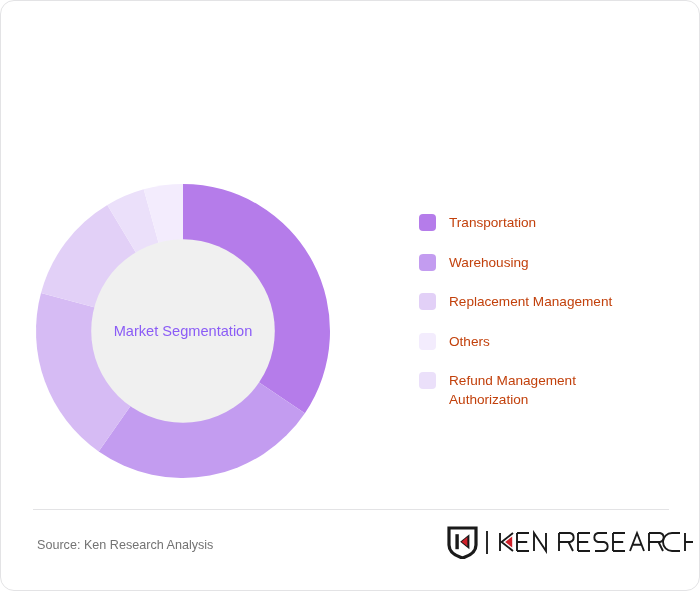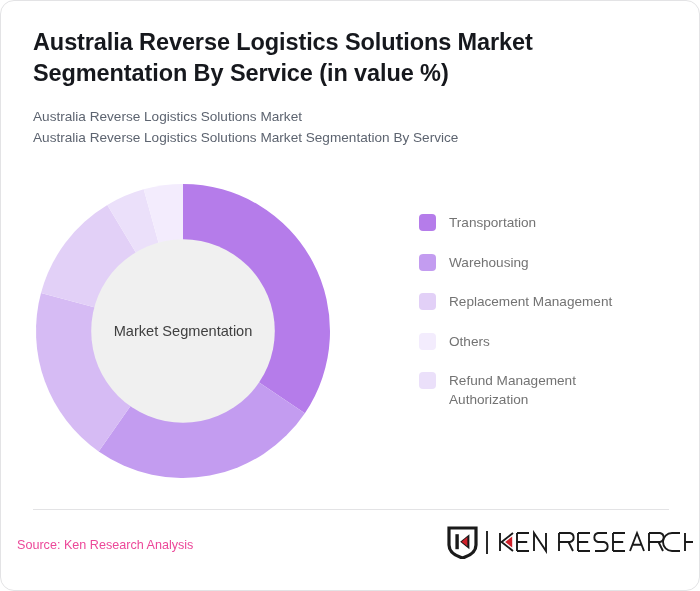--- a/index.html
+++ b/index.html
@@ -75,21 +75,21 @@
   #center-label {
     position: absolute;
     left: 0;
     top: 0;
     width: 296px;
     height: 296px;
     display: flex;
     align-items: center;
     justify-content: center;
     font-size: 14.6px;
-    color: #404040;
+    color: #8b5cf6;
     pointer-events: none;
   }
 
   
   #legend {
     position: absolute;
     left: 418px;
     top: 44px;
     width: 250px;
   }
@@ -102,39 +102,39 @@
     flex: 0 0 auto;
     width: 17px;
     height: 17px;
     border-radius: 4px;
     margin-right: 13px;
     margin-top: 1px;
   }
   .legend-label {
     font-size: 13.6px;
     line-height: 19px;
-    color: #737373;
+    color: #c2410c;
     white-space: pre-line;
   }
 
   
   #divider {
     position: absolute;
     left: 32px;
     top: 508px;
     width: 636px;
     height: 1px;
     background: #e3e3e5;
   }
   #source-note {
     position: absolute;
-    left: 16px;
+    left: 36px;
     top: 537px;
     font-size: 12.6px;
-    color: #ec4899;
+    color: #737373;
   }
   #brand-logo {
     position: absolute;
     left: 446px;
     top: 524px;
     height: 34px;
     display: flex;
     align-items: center;
   }
   #brand-mark {
@@ -148,27 +148,20 @@
   }
   #brand-wordmark {
     flex: 0 0 auto;
   }
 </style>
 </head>
 <body>
 
 <div id="card">
 
-  <div id="header">
-    <h1 id="chart-title">Australia Reverse Logistics Solutions Market Segmentation By Service (in value %)</h1>
-    <div id="subtitle-block">
-      <p class="subtitle">Australia Reverse Logistics Solutions Market</p>
-      <p class="subtitle">Australia Reverse Logistics Solutions Market Segmentation By Service</p>
-    </div>
-  </div>
 
   <div id="chart-area">
 
     <div id="donut-wrap">
       <svg id="donut-svg" viewBox="0 0 296 296">
         <g id="donut-slices">
             <path d="M 148 148 L 148 1 A 147 147 0 0 1 269.8685231655911 230.2013568101998 Z" fill="#b57cea"></path>
             <path d="M 148 148 L 269.8685231655911 230.2013568101998 A 147 147 0 0 1 63.68426385639626 268.41535051048186 Z" fill="#c39cf0"></path>
             <path d="M 148 148 L 63.68426385639626 268.41535051048186 A 147 147 0 0 1 6.008903535506931 109.95360036992952 Z" fill="#d6bbf4"></path>
             <path d="M 148 148 L 6.008903535506931 109.95360036992952 A 147 147 0 0 1 72.289402988222 21.996406796789515 Z" fill="#e2d0f7"></path>

